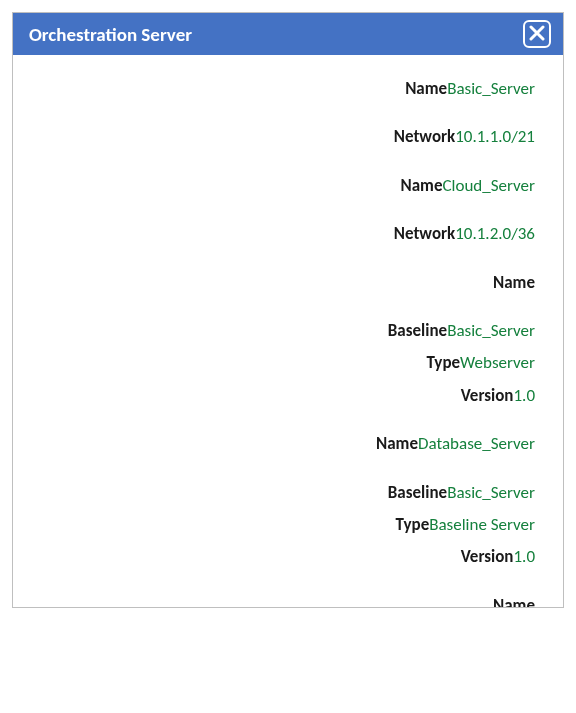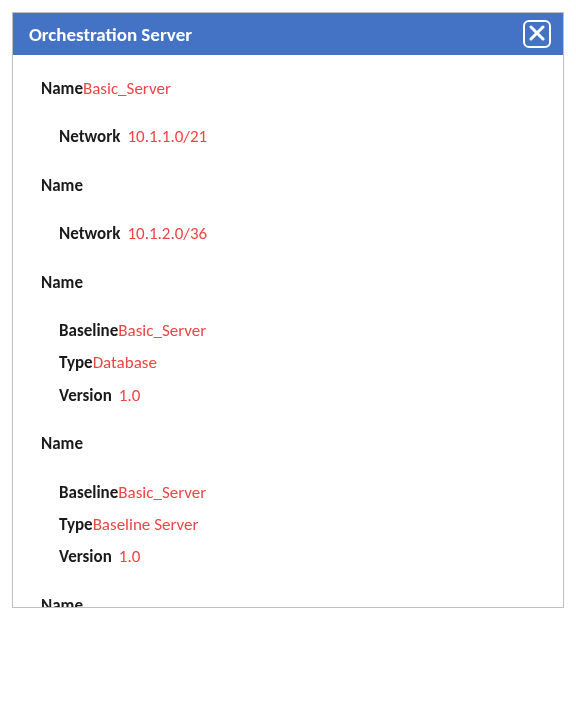--- a/index.html
+++ b/index.html
@@ -47,42 +47,42 @@
       height: 16px;
       stroke: #fff;
       stroke-width: 3;
       stroke-linecap: round;
     }
     .content {
       padding: 18px 28px 0 28px;
     }
     .row {
       display: flex;
-      justify-content: flex-start;
+      justify-content: flex-end;
       align-items: baseline;
       font-size: 17px;
       line-height: 1.2;
     }
     .label {
       color: #1a1a1a;
       font-weight: 700;
     }
     .value {
-      color: #ef4444;
+      color: #15803d;
       font-weight: 400;
       text-align: right;
     }
     .indent {
       padding-left: 18px;
     }
     
     .gap-name { margin-top: 0; margin-bottom: 28px; }
     .gap-name ~ .gap-name { margin-top: 0; }
     .sub { margin-bottom: 12px; }
-    .last-sub { margin-bottom: 28px; gap: 7px; }
+    .last-sub { margin-bottom: 28px; }
     .first { margin-top: 6px; margin-bottom: 28px; }
   </style>
 </head>
 <body>
 
 <div class="panel">
 
   <div class="header">
     <span>Orchestration Server</span>
     <div class="close-btn">
@@ -100,44 +100,46 @@
       <span class="label">Name</span>
       <span class="value">Basic_Server</span>
     </div>
     <div class="row indent last-sub">
       <span class="label">Network</span>
       <span class="value">10.1.1.0/21</span>
     </div>
 
     <div class="row gap-name">
       <span class="label">Name</span>
+      <span class="value">Cloud_Server</span>
     </div>
     <div class="row indent last-sub">
       <span class="label">Network</span>
       <span class="value">10.1.2.0/36</span>
     </div>
 
     <div class="row gap-name">
       <span class="label">Name</span>
     </div>
     <div class="row indent sub">
       <span class="label">Baseline</span>
       <span class="value">Basic_Server</span>
     </div>
     <div class="row indent sub">
       <span class="label">Type</span>
-      <span class="value">Database</span>
+      <span class="value">Webserver</span>
     </div>
     <div class="row indent last-sub">
       <span class="label">Version</span>
       <span class="value">1.0</span>
     </div>
 
     <div class="row gap-name">
       <span class="label">Name</span>
+      <span class="value">Database_Server</span>
     </div>
     <div class="row indent sub">
       <span class="label">Baseline</span>
       <span class="value">Basic_Server</span>
     </div>
     <div class="row indent sub">
       <span class="label">Type</span>
       <span class="value">Baseline Server</span>
     </div>
     <div class="row indent last-sub">

